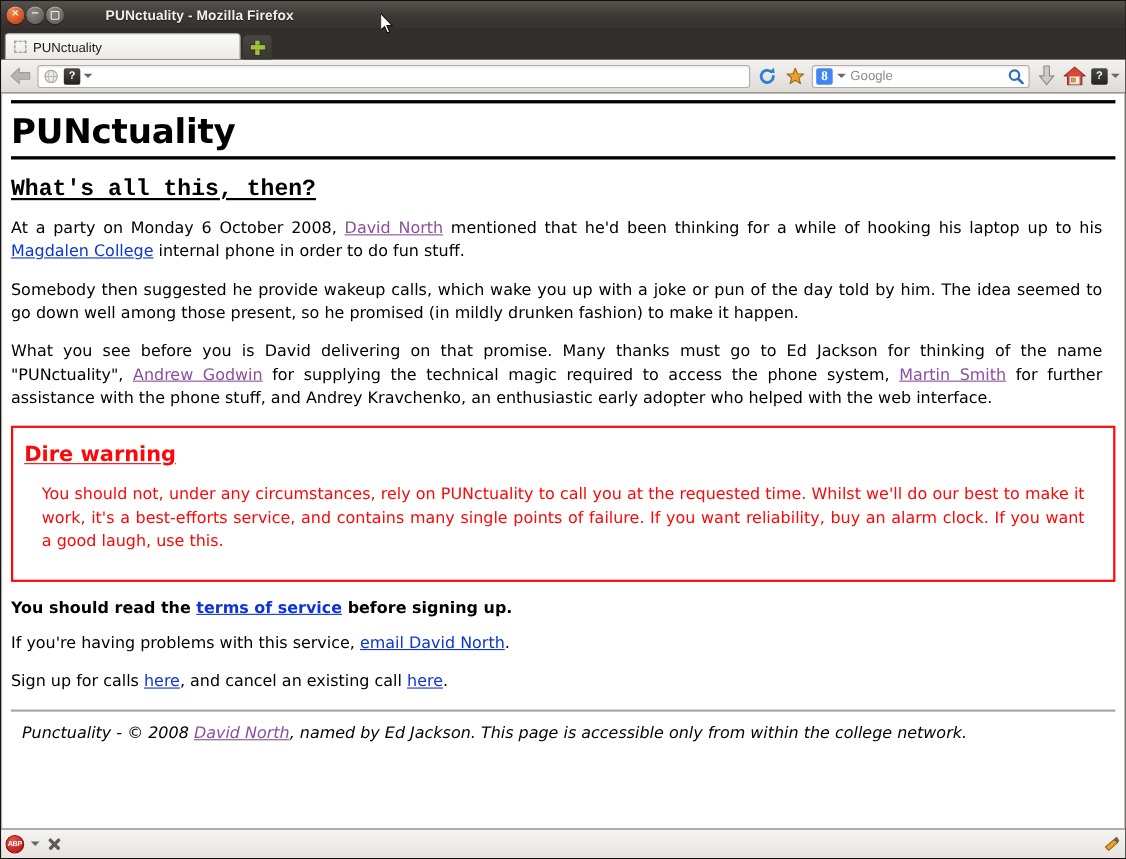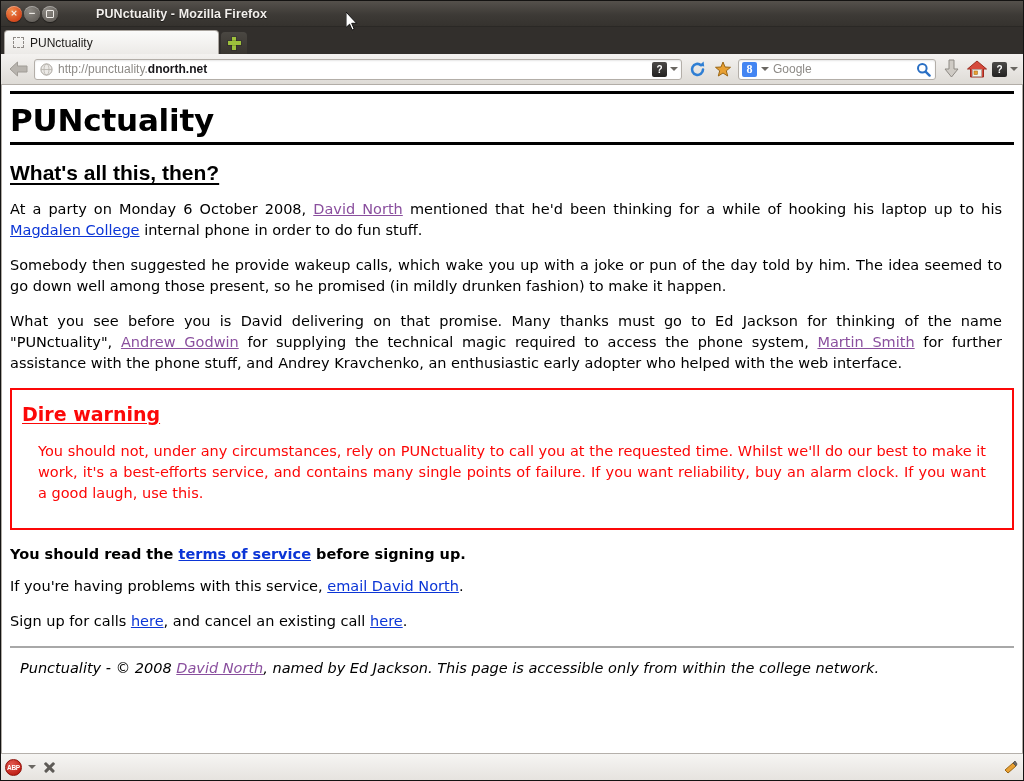--- a/index.html
+++ b/index.html
@@ -263,21 +263,21 @@
     border-top: 3px solid #000;
     margin: 0 0 14px 0;
   }
   h2.sect {
     font-size: 21px;
     font-weight: bold;
     margin: 16px 0 14px 0;
     color: #000;
     text-decoration: underline;
     text-underline-offset: 3px;
-    font-family: Liberation Sans, sans-serif;
+    font-family: Liberation Mono, monospace;
   }
   p.body {
     font-size: 14.5px;
     line-height: 21px;
     color: #000;
     margin: 0 12px 14px 0;
     text-align: justify;
     font-family: "DejaVu Sans", sans-serif;
   }
   a { text-decoration: underline; }
@@ -412,21 +412,20 @@
         <path d="M9.5 2 L2 9 L9.5 16 L9.5 12 L19 12 L19 6 L9.5 6 Z" fill="#b8b4ae" stroke="#a09c96" stroke-width="1" stroke-linejoin="round"></path>
       </svg>
     </div>
 
     <div class="urlbox">
       <svg class="globe" viewBox="0 0 13 13">
         <circle cx="6.5" cy="6.5" r="5.6" fill="#eceae7" stroke="#a6a29c" stroke-width="1"></circle>
         <ellipse cx="6.5" cy="6.5" rx="2.5" ry="5.6" fill="none" stroke="#b6b2ac" stroke-width=".8"></ellipse>
         <line x1="1" y1="6.5" x2="12" y2="6.5" stroke="#b6b2ac" stroke-width=".8"></line>
       </svg>
-      <span class="urltext"><span>http://punctuality.</span><b>dnorth.net</b></span>
       <span class="url-right">
         <span class="qbox">?</span>
         <span class="caret"></span>
       </span>
     </div>
 
     <div class="toolicon">
       <svg class="reload" viewBox="0 0 17 17">
         <path d="M14 8.5 a5.5 5.5 0 1 1 -2.0 -4.3" fill="none" stroke="#2f7fd4" stroke-width="2.6" stroke-linecap="round"></path>
         <polygon points="14.6,0.6 15.2,5.6 10.2,4.4" fill="#2f7fd4"></polygon>

